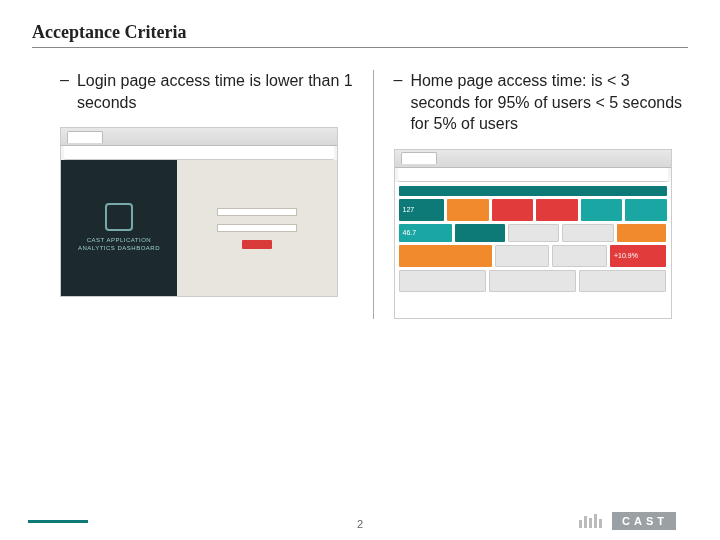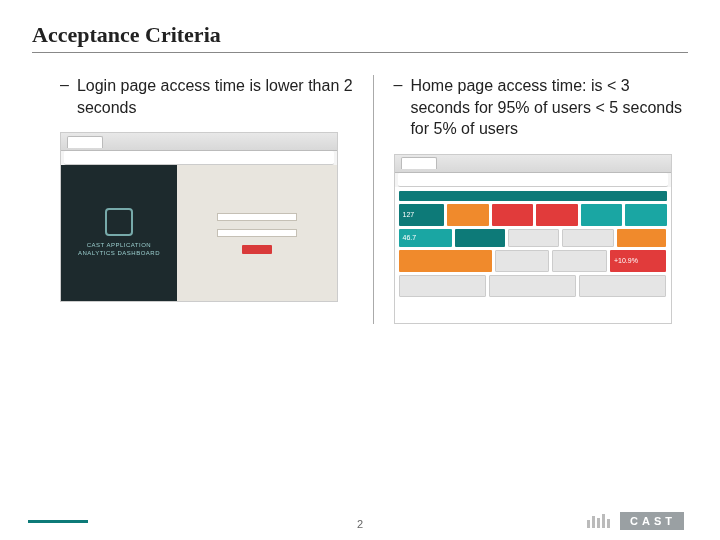--- a/index.html
+++ b/index.html
@@ -12,21 +12,21 @@
     overflow: hidden;
   }
   .slide {
     width: 100%;
     height: 100%;
     padding: 22px 32px 12px 32px;
     position: relative;
   }
   .title {
     font-family: Georgia, 'Times New Roman', serif;
-    font-size: 22px;
+    font-size: 18px;
     font-weight: bold;
     color: #222;
     border-bottom: 1px solid #888;
     padding-bottom: 4px;
     margin-bottom: 22px;
   }
   .main-bullet {
     display: flex;
     align-items: flex-start;
     gap: 12px;
@@ -158,21 +158,21 @@
   .tile.tl { background: #1aa6a3; }
   .tile.gy { background: #e5e5e5; border: 1px solid #ccc; }
   .tile.num { color: #fff; font-size: 7px; display: flex; align-items: center; justify-content: flex-start; padding-left: 4px; }
   .dash-bottom {
     display: flex; gap: 3px; flex: 1;
   }
   .footer {
     position: absolute;
     bottom: 10px;
     left: 0;
-    right: 8px;
+    right: 16px;
     display: flex;
     align-items: center;
     justify-content: space-between;
     padding: 0 28px;
   }
   .footer-left {
     width: 60px; height: 3px; background: #0d7a78;
   }
   .page-num {
     position: absolute;
@@ -213,21 +213,21 @@
 <div class="slide">
 
   <div class="title">Acceptance Criteria</div>
 
 
   <div class="columns">
 
     <div class="col">
       <div class="sub-bullet">
         <div class="dash-bullet">–</div>
-        <div class="sub-text">Login page access time is lower than  2 seconds</div>
+        <div class="sub-text">Login page access time is lower than  1 seconds</div>
       </div>
 
       <div class="thumb">
         <div class="thumb-chrome">
           <div class="thumb-tab"></div>
         </div>
         <div class="thumb-urlbar"></div>
         <div class="thumb-body-login">
           <div class="login-left">
             <div class="login-logo"></div>

